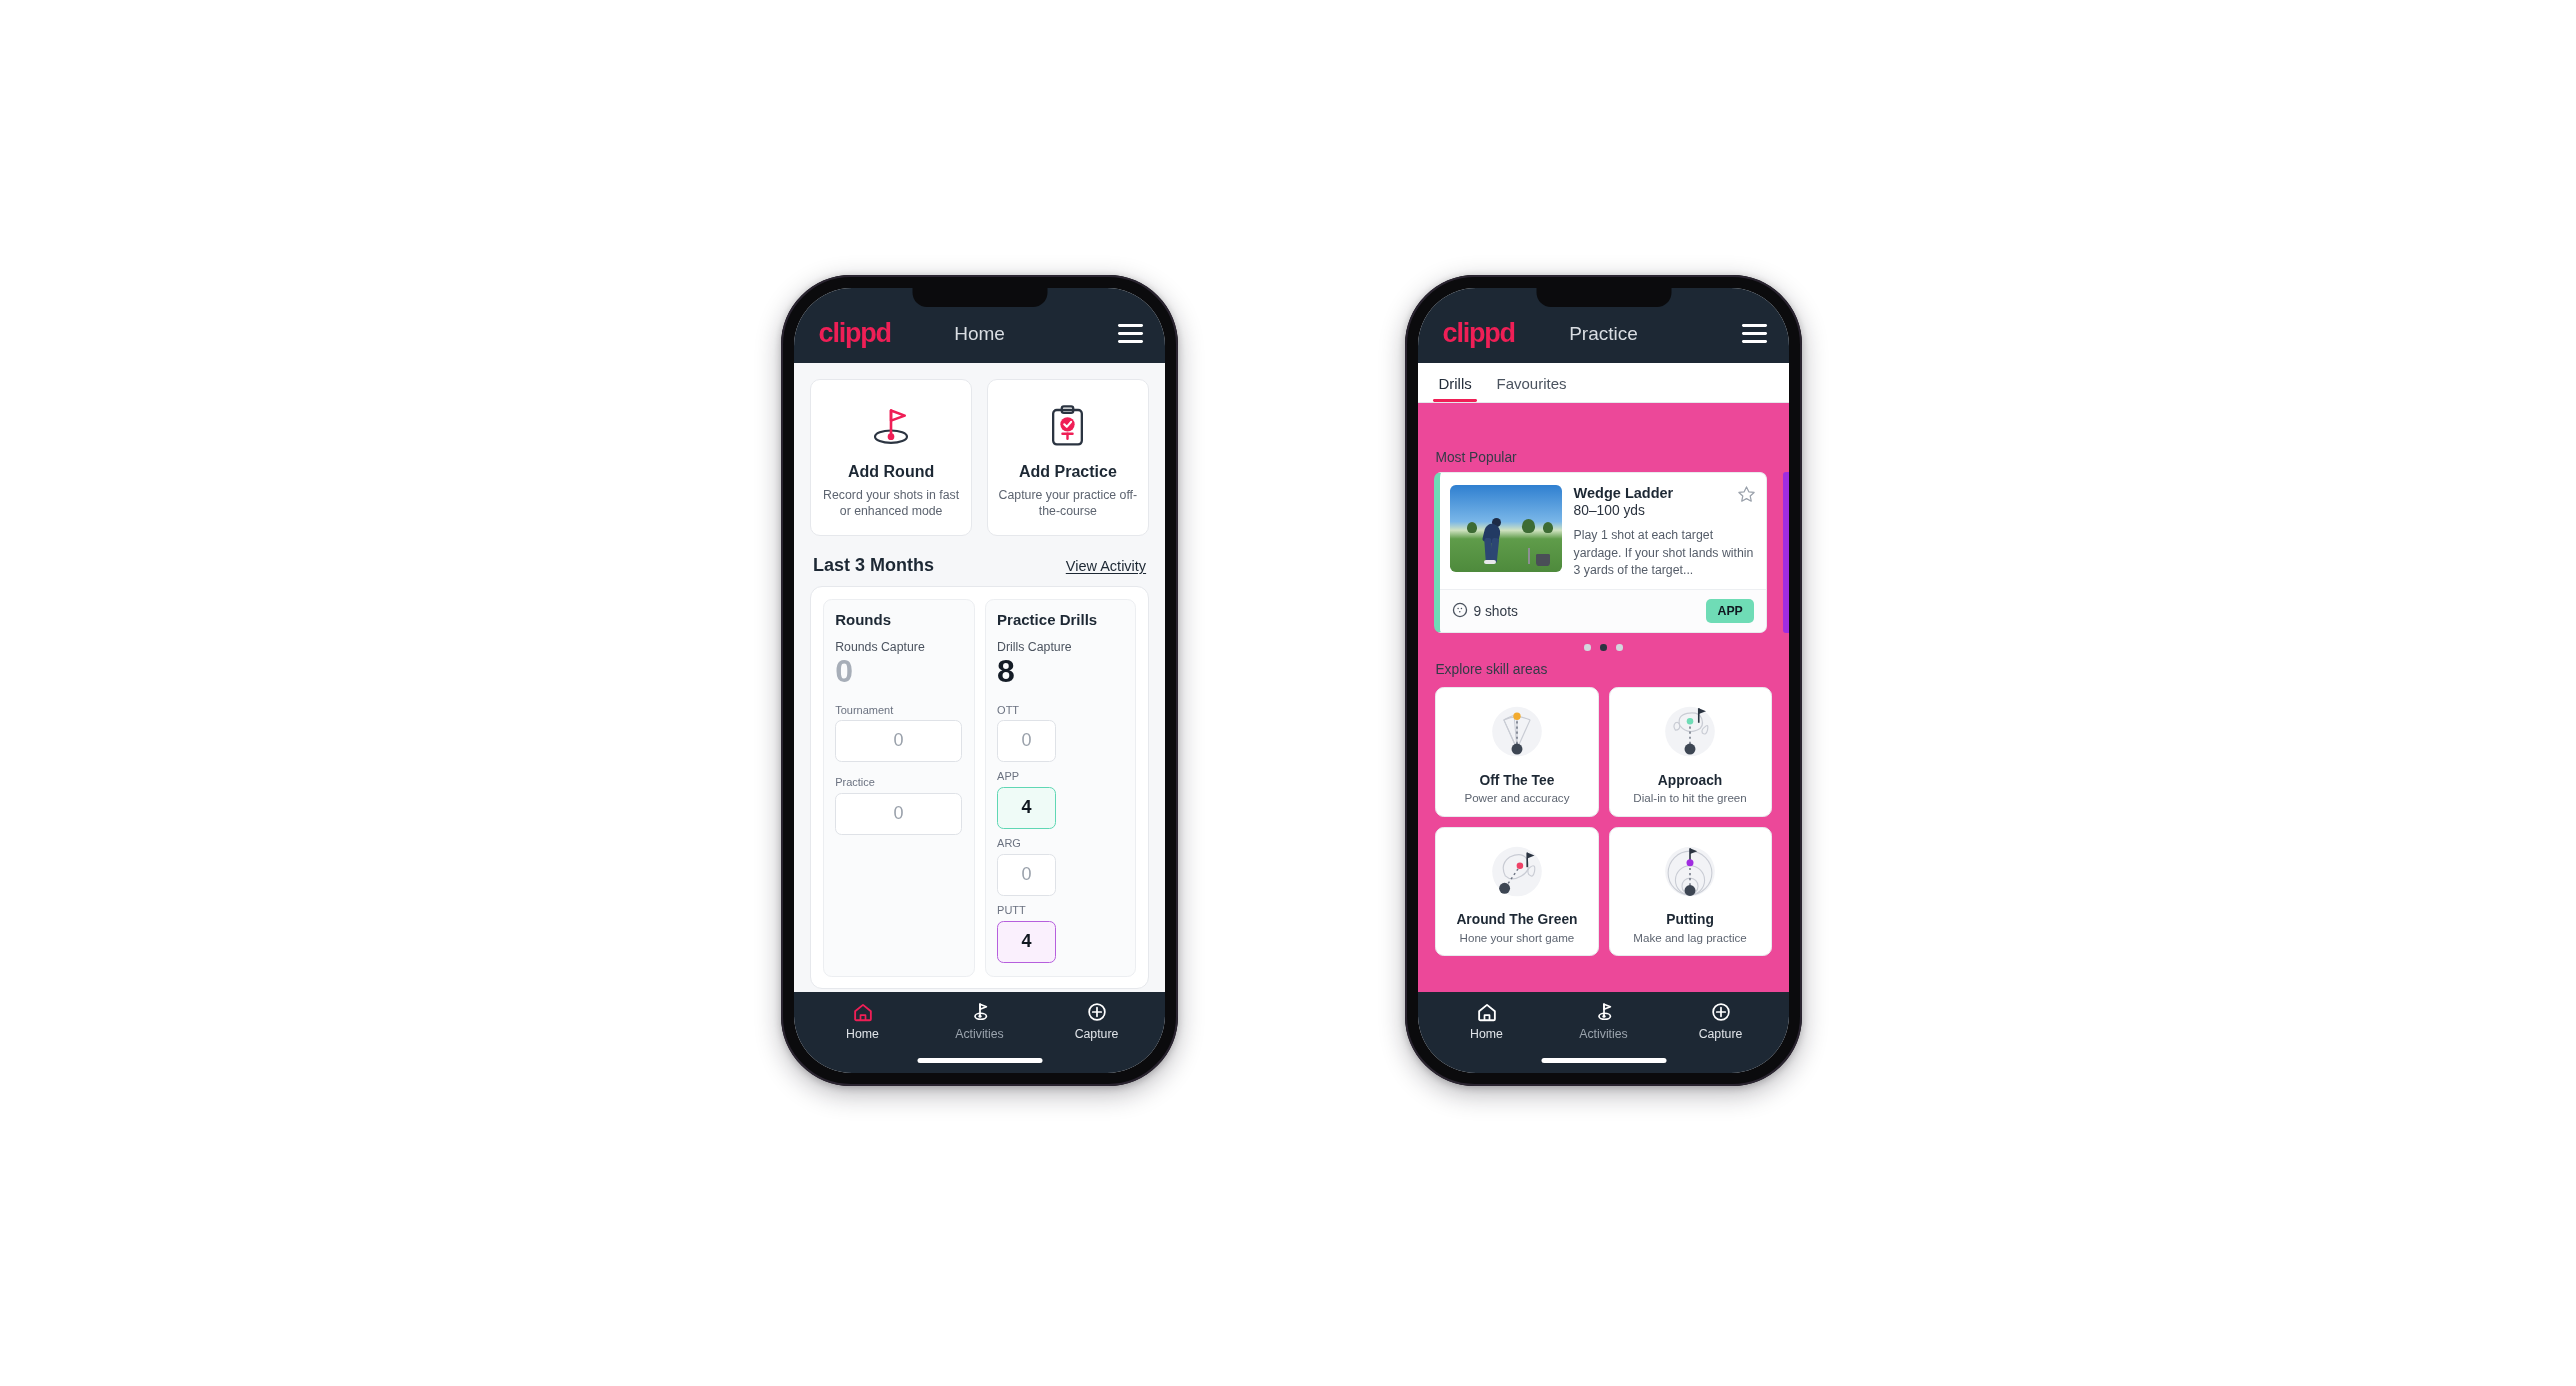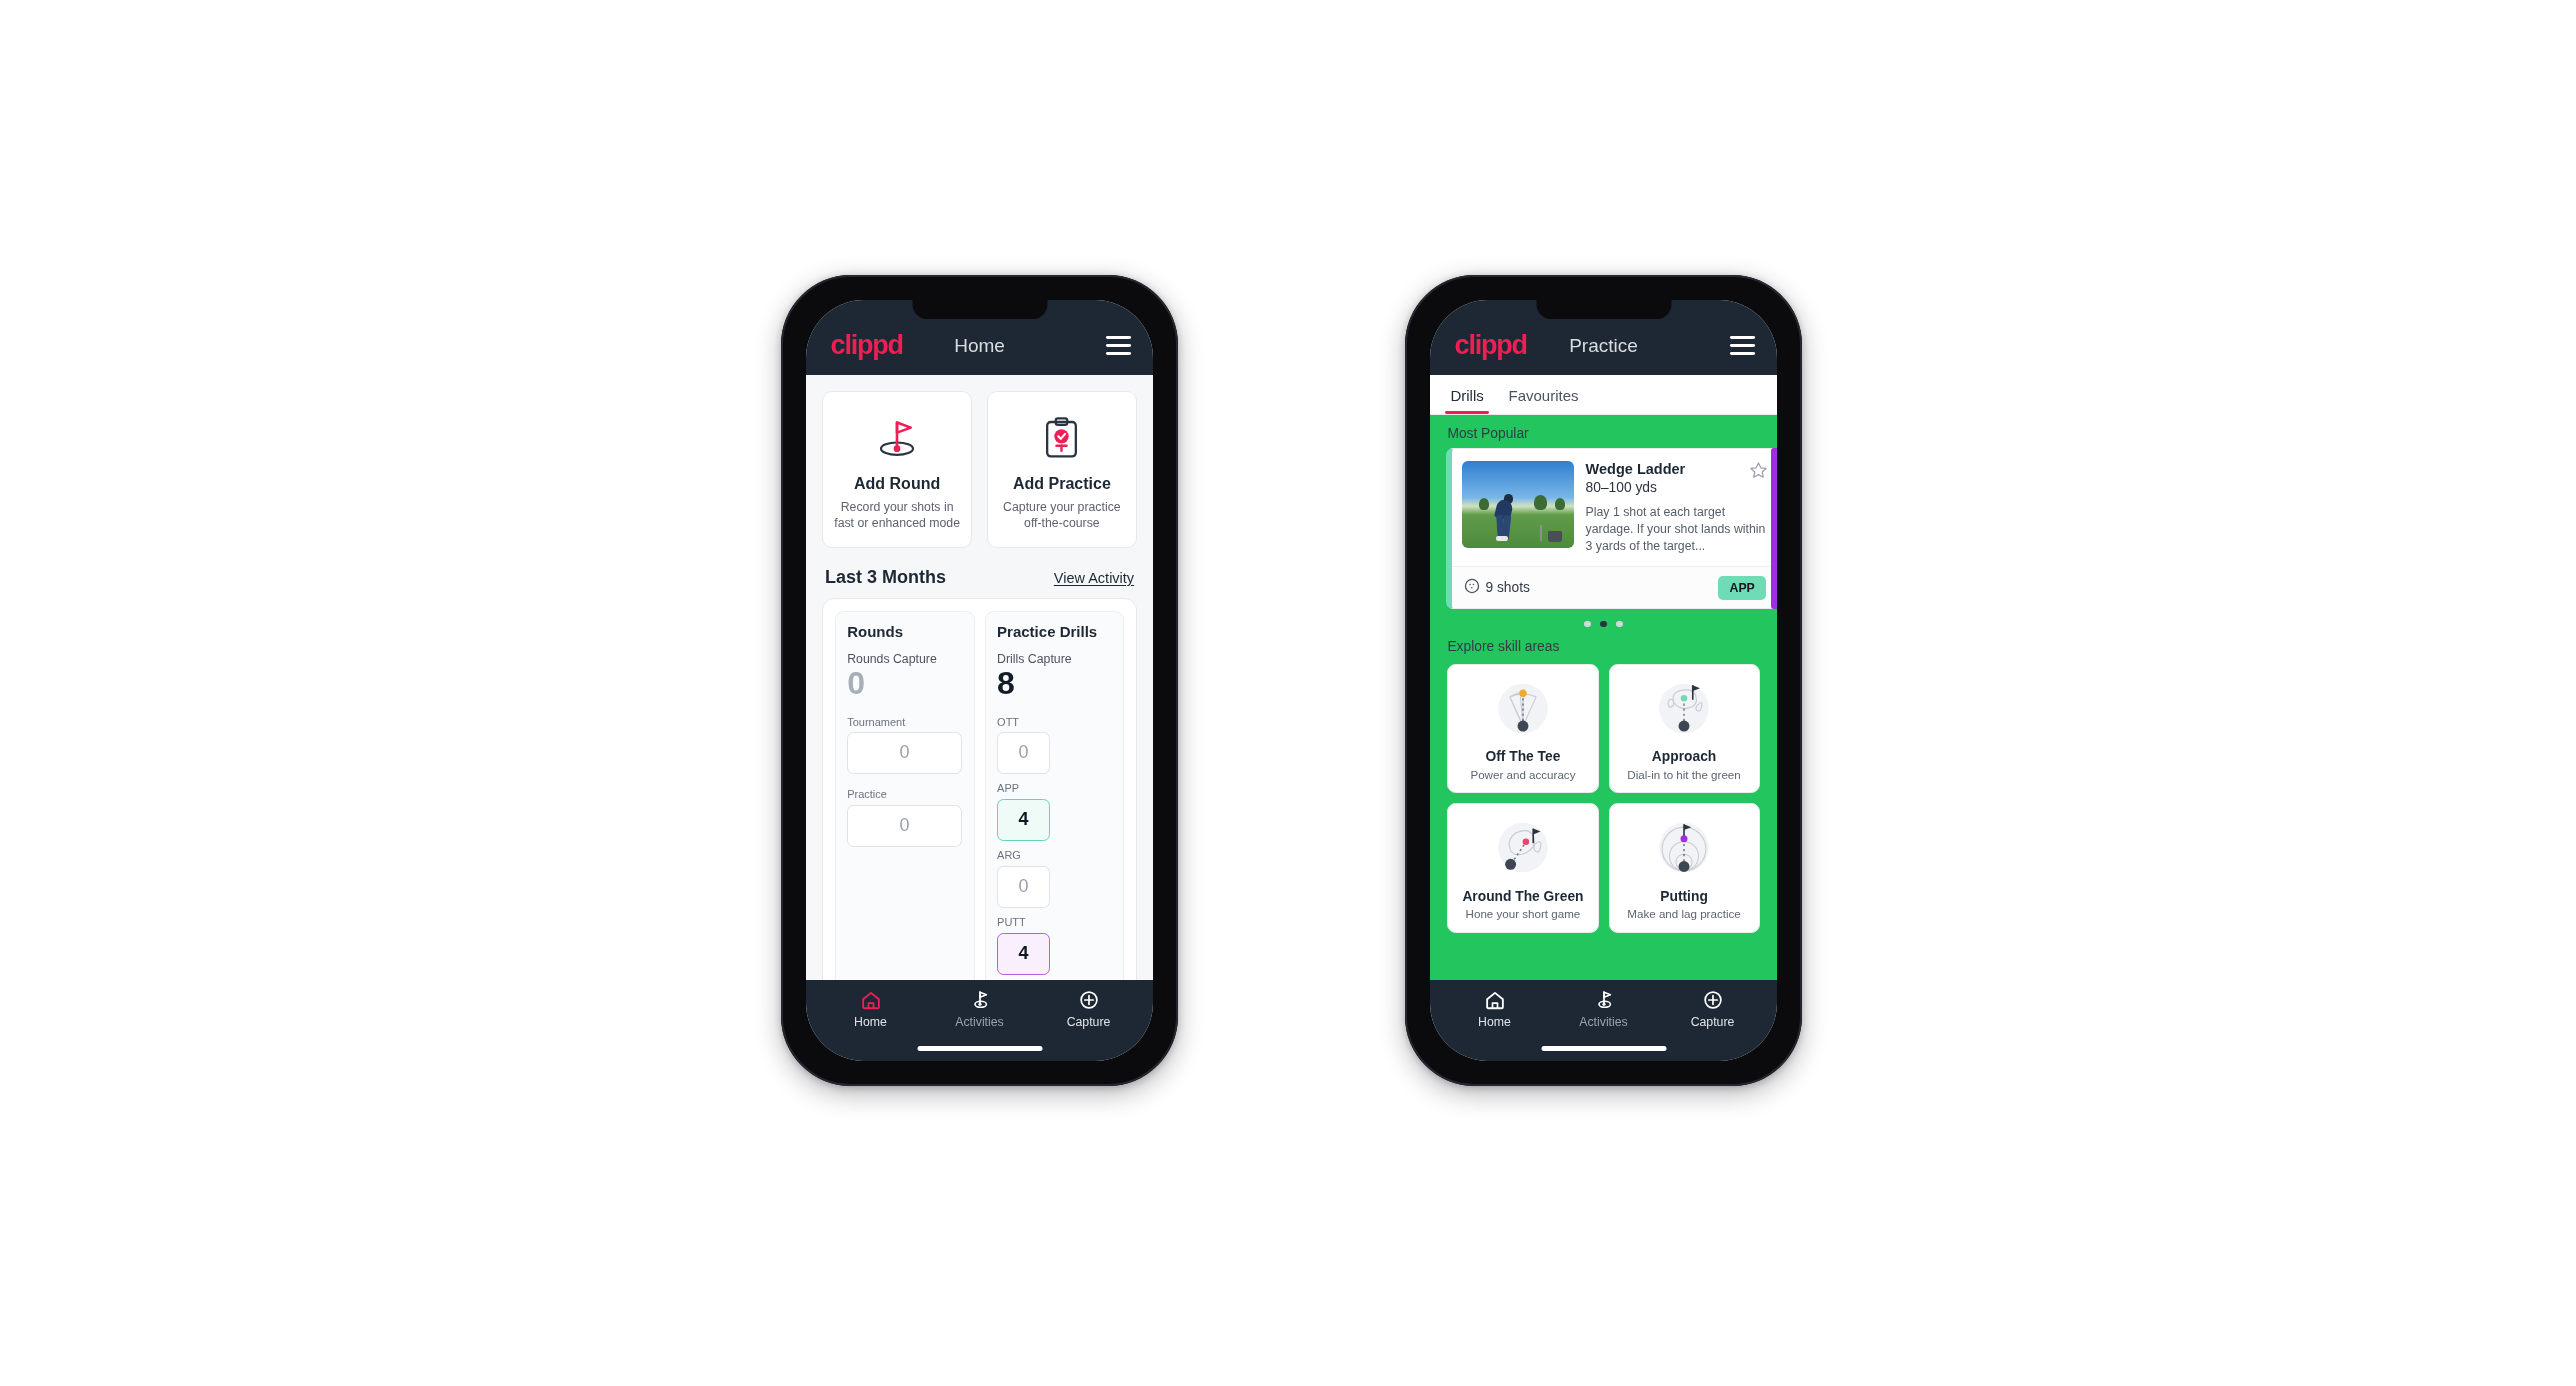--- a/index.html
+++ b/index.html
@@ -10,21 +10,21 @@
     overflow: hidden;
   }
   .stage { position: relative; width: 2576px; height: 1386px; }
 
   
   .phone {
     position: absolute;
     width: 397px; height: 811px;
     background: #0b0b0d;
     border-radius: 70px;
-    padding: 25px;
+    padding: 13px;
     box-shadow: 0 7.2px 26px rgba(20,15,30,.30), 0 1.4px 7.2px rgba(0,0,0,.20);
   }
   .phone::before {
     content: "";
     position: absolute; inset: 0;
     border-radius: 70px;
     border: 2.2px solid #2a2430;
     pointer-events: none;
   }
   #phone-home { left: 781px; top: 275px; }
@@ -172,21 +172,21 @@
     padding: 11.6px 1.4px 10px;
     font-size: 15px; color: #4b535f;
     position: relative;
   }
   .tab.active { color: #242d3a; }
   .tab.active::after {
     content: ""; position: absolute;
     left: -4.3px; right: -4.3px; bottom: 0; height: 2.9px;
     background: #ef1f56; border-radius: 1.4px;
   }
-  .practice-body { background: #22c55e; padding: 11.6px 0 0; overflow: hidden; }
+  .practice-body { background: #ec4899; padding: 11.6px 0 0; overflow: hidden; justify-content: center; }
   .sec-cap { font-size: 13.8px; color: #333b47; padding: 0 17.4px 7.2px; }
 
   .carousel { position: relative; padding-left: 16px; padding-right: 0; }
   .drill-card {
     background: #fff;
     border: 0.7px solid #e8eaee;
     border-radius: 7.2px;
     border-left: 6.5px solid #6fdcb6;
     overflow: hidden;
     width: 333px;

